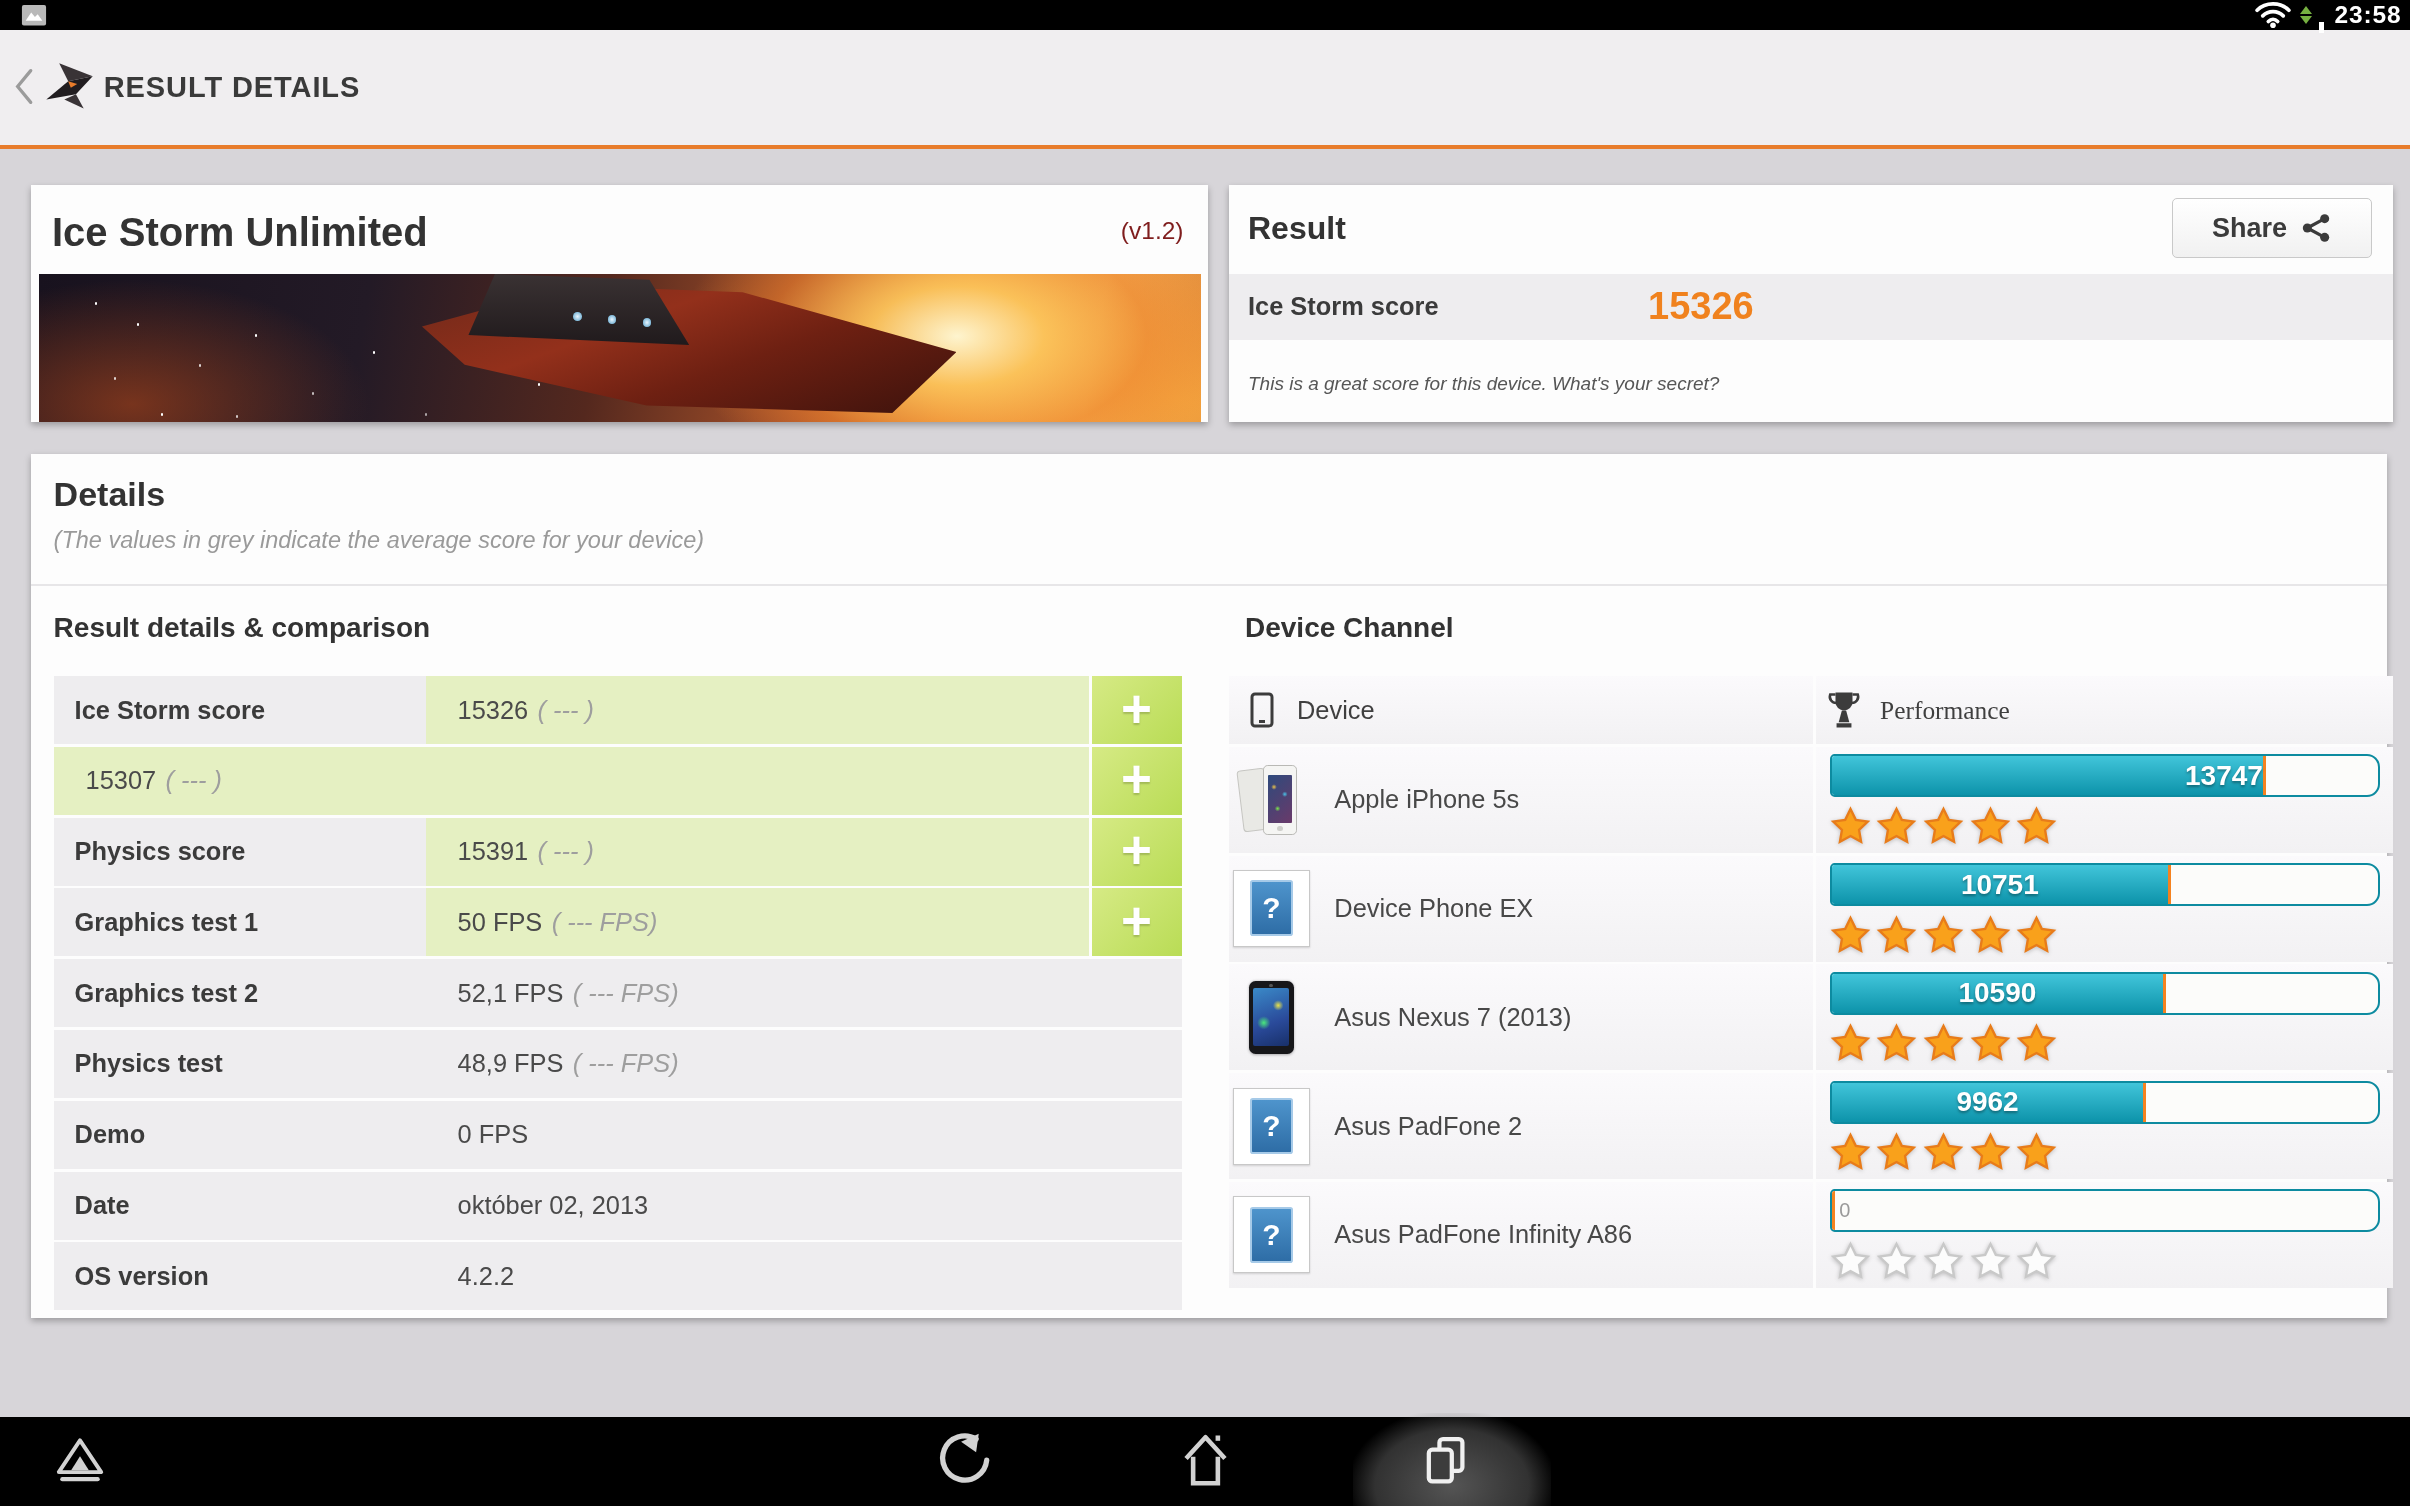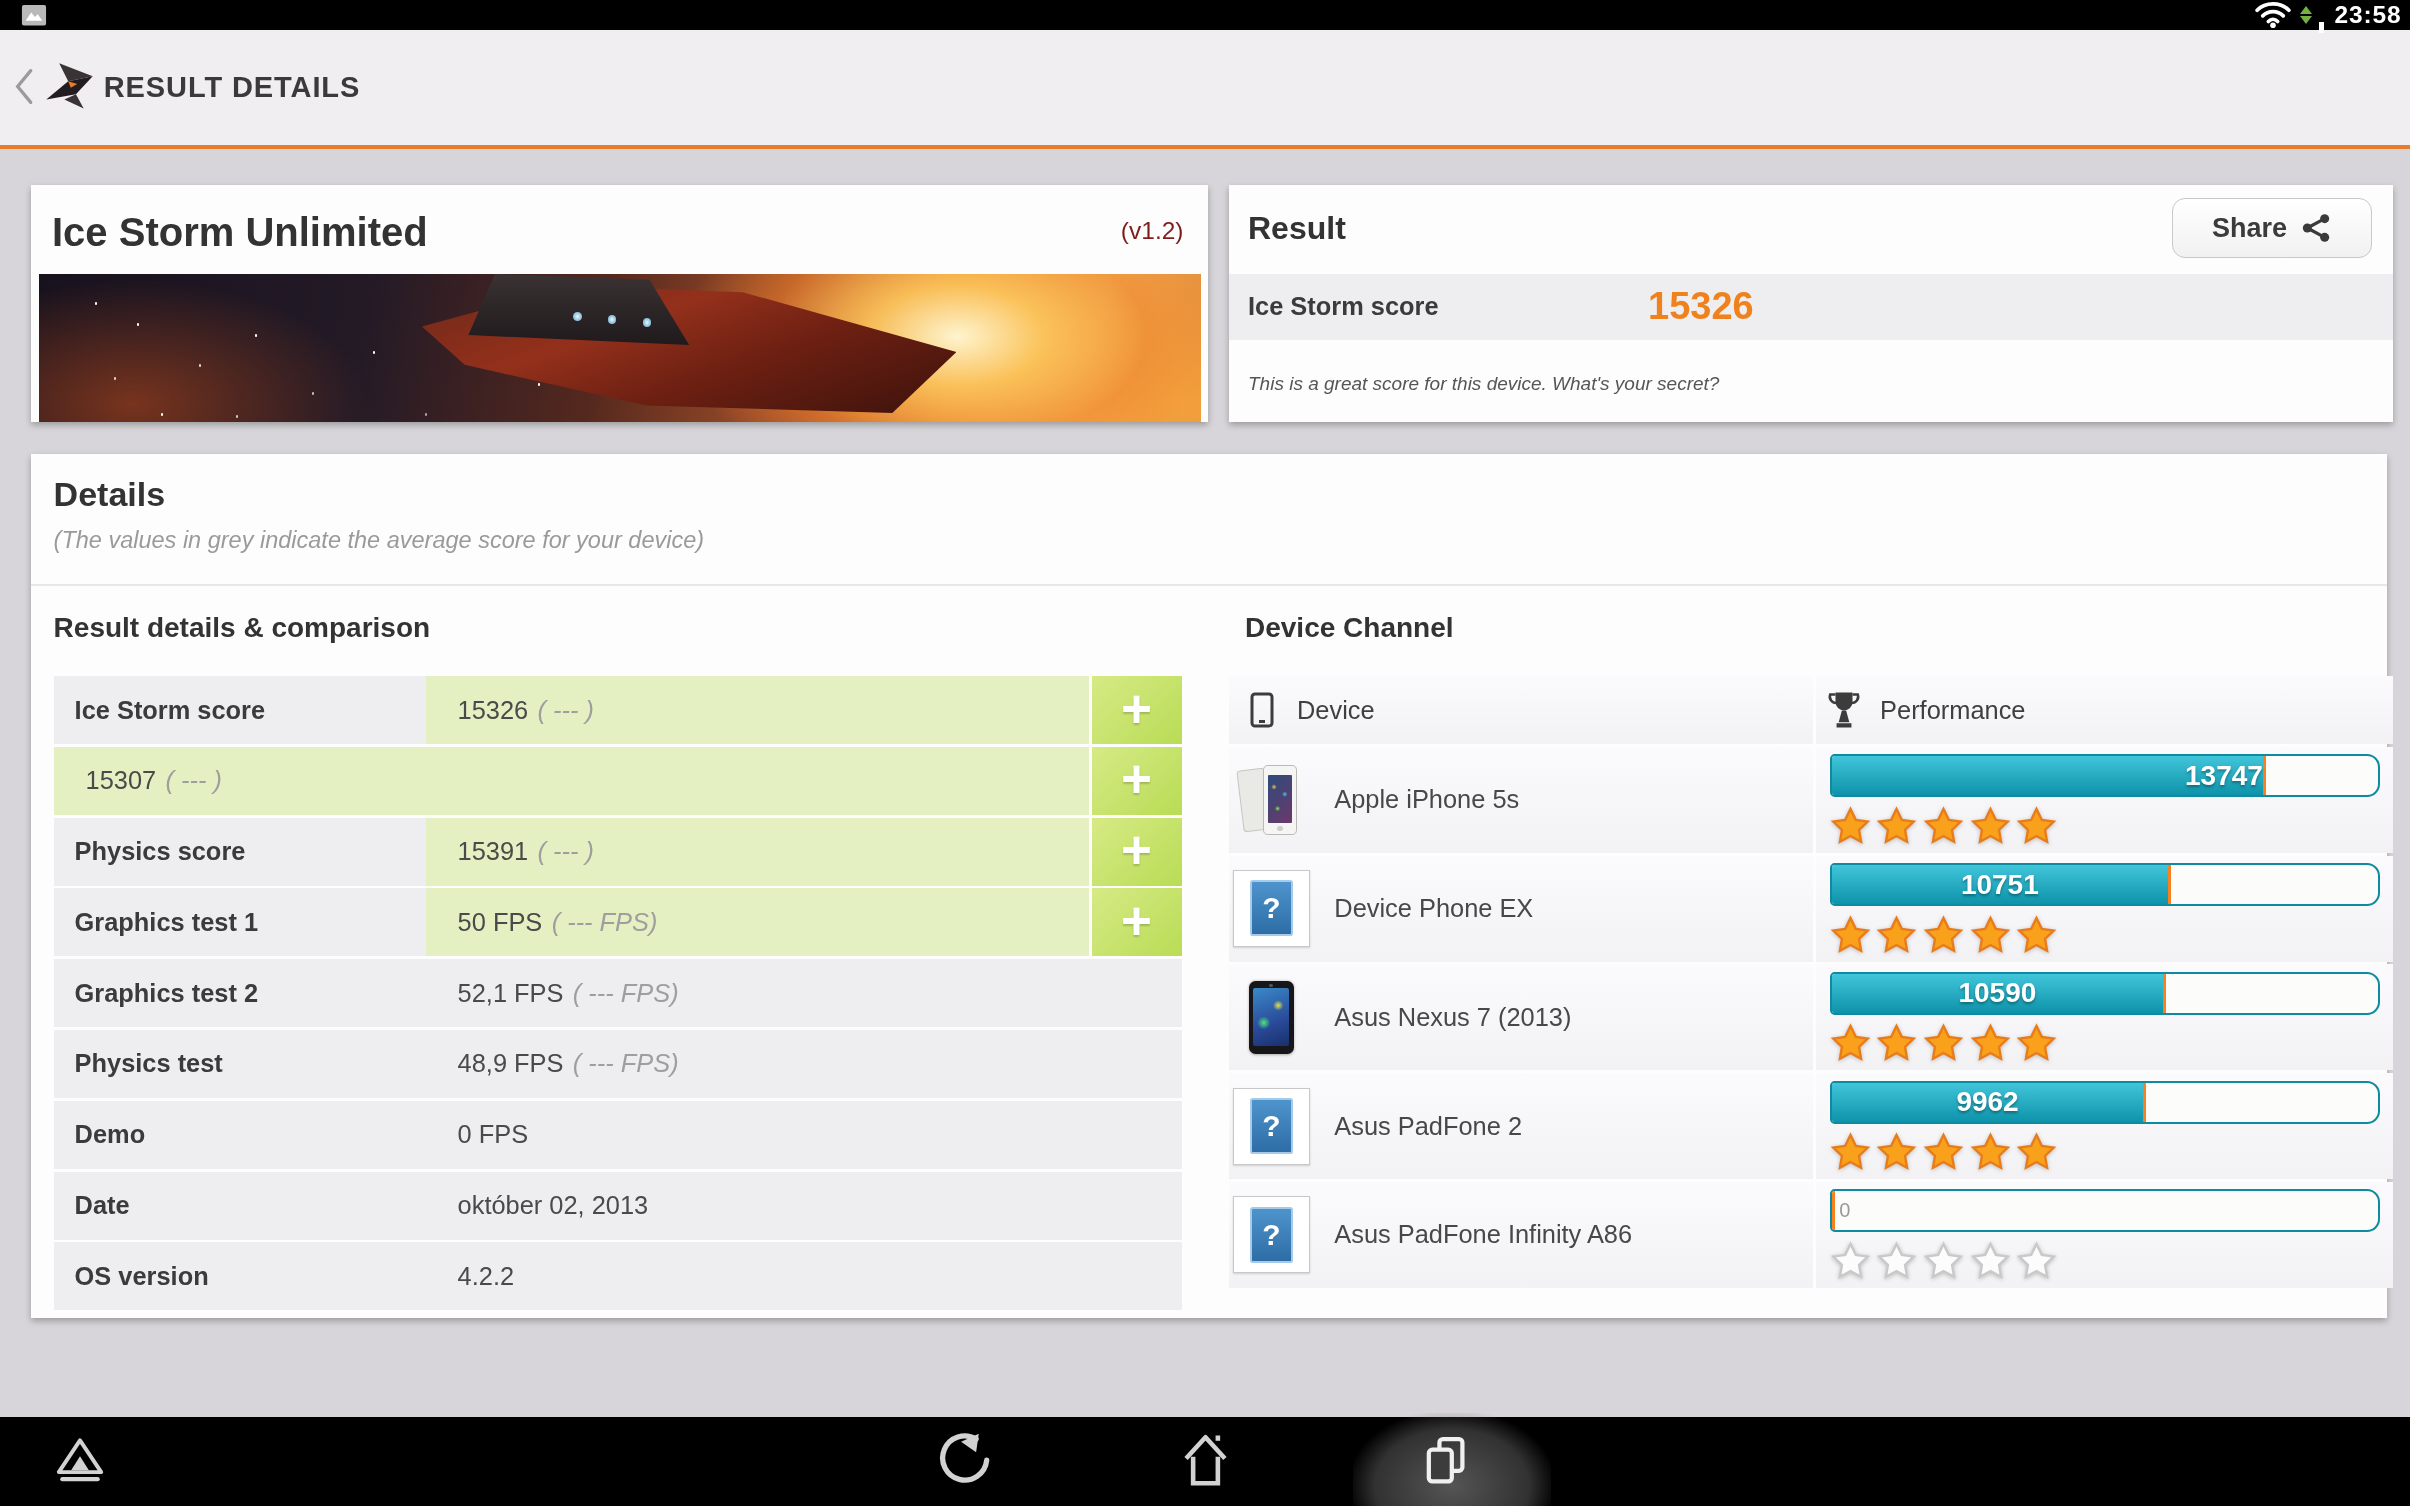--- a/index.html
+++ b/index.html
@@ -67,21 +67,21 @@
   .ship-cabin { position:absolute; left:37%; top:0; width:19%; height:48%;
     background:linear-gradient(#3a3233,#201a1c);
     clip-path:polygon(12% 0, 82% 8%, 100% 100%, 0 86%); }
   .ship-light { position:absolute; width:8.5px; height:8.5px; border-radius:50%;
     background:radial-gradient(#eaf6ff,#7fb8d8 70%, rgba(127,184,216,0)); }
 
   
   .result-title-row { position:relative; height:89px; }
   .result-title { position:absolute; left:19px; top:24.5px; font-size:32px; font-weight:bold; color:#333; }
   .share-btn { position:absolute; right:21px; top:13px; width:200px; height:60px;
-    background:linear-gradient(#fff,#f1f1f1); border:0.9px solid #c9c9c9; border-radius:13px;
+    background:linear-gradient(#fff,#f1f1f1); border:0.9px solid #c9c9c9; border-radius:5px;
     display:flex; align-items:center; justify-content:center; gap:13px; cursor:pointer;text-align:right; }
   .share-btn span { font-size:27px; font-weight:bold; color:#3b3b3b; }
   .score-row { position:absolute; left:0; right:0; top:89px; height:66px; background:#eeedef; }
   .score-label { position:absolute; left:19px; top:18px; font-size:25.4px; font-weight:bold; color:#3b3b3b; }
   .score-value { position:absolute; left:419px; top:11.3px; font-size:38px; font-weight:bold; color:#f0821e; }
   .score-comment { position:absolute; left:19px; top:188px; font-size:19px; font-style:italic; color:#565656; }
 
   
   .details-title { position:absolute; left:22.6px; top:21px; font-size:34px; font-weight:bold; color:#333; }
   .details-note { position:absolute; left:22.6px; top:73px; font-size:23.5px; font-style:italic; color:#9a9a9a; }
@@ -101,21 +101,21 @@
   .cmp-plus { width:90px; margin-left:2.8px; background:linear-gradient(135deg,#d6ea85,#b9dc55);
     display:flex; align-items:center; justify-content:center; cursor:pointer; flex-shrink:0; }
   .plus-glyph { color:#fff; font-size:53px; font-weight:bold; line-height:1;
     text-shadow:0 1.9px 1.9px rgba(0,0,0,.18); margin-top:-3.8px; }
 
   
   .dc-table { position:absolute; left:1198px; top:222px; width:1164px; }
   .dc-header { display:flex; height:68px; margin-bottom:2.8px; }
   .dc-cell-bg { background:linear-gradient(#fbfafc,#f2f1f3); }
   .dc-h-device { width:584px; display:flex; align-items:center; gap:19px; padding-left:17px; margin-right:2.8px; }
-  .dc-h-perf { flex:1; display:flex; align-items:center; gap:19px; padding-left:11.3px; }
+  .dc-h-perf { flex:1; display:flex; align-items:center; gap:19px; padding-left:11.3px;font-family:Liberation Serif, serif; }
   .dc-h-label { font-size:25.4px; color:#3f3f3f; }
   .dc-row { display:flex; height:106px; margin-bottom:2.8px; cursor:pointer; }
   .dc-device { width:584px; display:flex; align-items:center; gap:24.5px; padding-left:3.8px; margin-right:2.8px; }
   .dc-name { font-size:25.4px; color:#484848; }
   .dc-perf { flex:1; position:relative; padding:7.5px 9.4px 0 14px; }
 
   .pbar { position:relative; height:43px; width:550px;
     border:2.8px solid #0d8ba0; border-radius:4.7px 13px 13px 4.7px;
     background:#fcfcfa; overflow:hidden; }
   .pfill { position:absolute; left:0; top:0; bottom:0;

